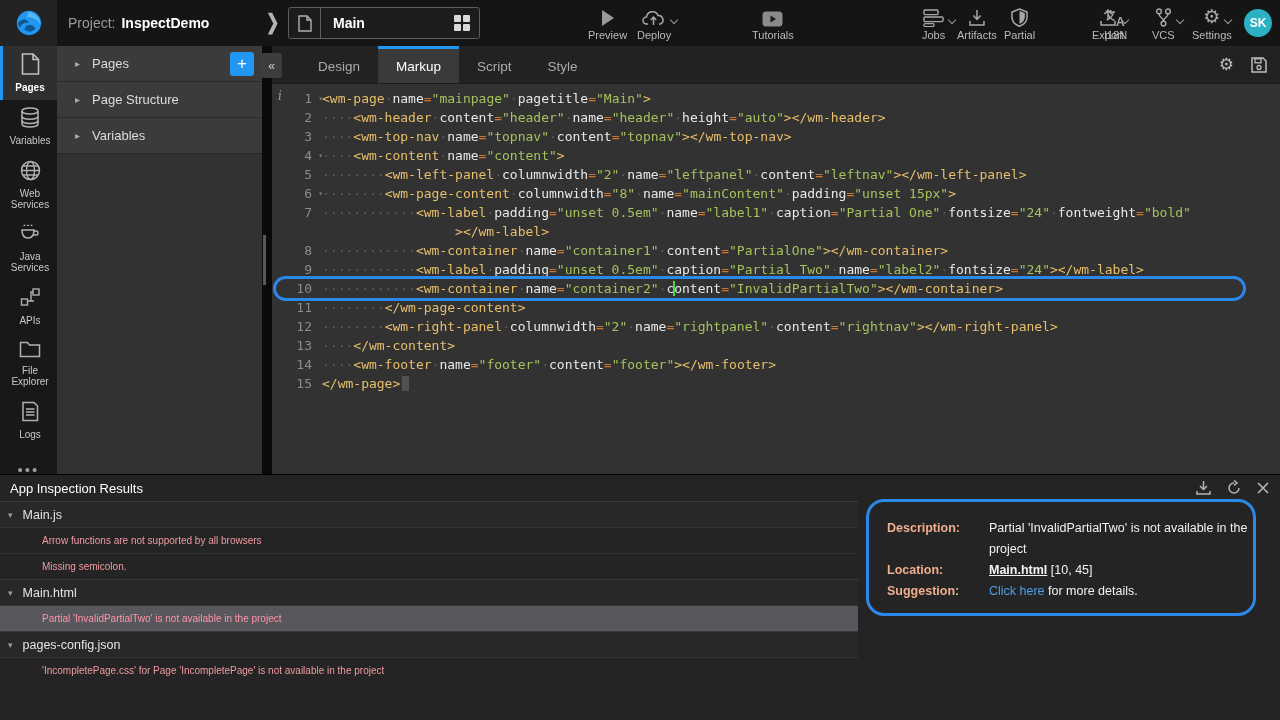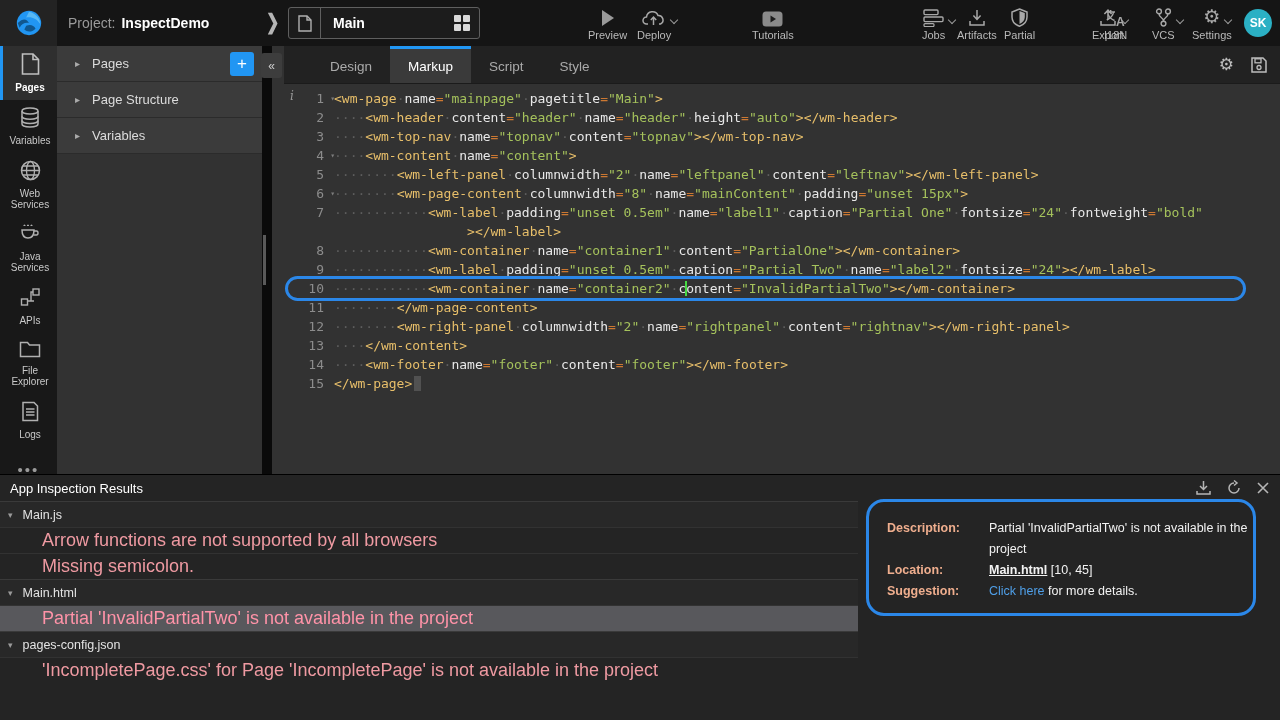--- a/index.html
+++ b/index.html
@@ -49,21 +49,21 @@
   .add-btn { position:absolute; right:8px; top:6px; width:24px; height:24px; background:#2196f3; border-radius:3px;
     color:#fff; font-size:17px; display:flex; align-items:center; justify-content:center; cursor:pointer; }
   #tree-scrollthumb { position:absolute; left:263px; top:235px; width:3px; height:50px; background:#9a9a9a; opacity:.55; z-index:12; }
 
   
   #sepstrip { position:absolute; left:262px; top:46px; width:10px; height:428px; background:#0a0a0a; }
   #collapse-btn { position:absolute; left:261px; top:53px; width:21px; height:25px; background:#3d3d3d; border-radius:3px;
     color:#cfcfcf; font-size:12px; display:flex; align-items:center; justify-content:center; z-index:15; cursor:pointer; }
 
   
-  #editor { position:absolute; left:272px; top:46px; width:1008px; height:428px; background:#323232;padding-left:12px; }
+  #editor { position:absolute; left:272px; top:46px; width:1008px; height:428px; background:#323232; }
   #tabbar { height:38px; background:#222222; display:flex; align-items:stretch; padding-left:28px; position:relative;
     border-bottom:1px solid #1b1b1b; }
   .tab { padding:0 18px; display:flex; align-items:center; color:#aaaaaa; font-size:13.5px; cursor:pointer;
     border-top:3px solid transparent; }
   .tab.active { background:#3a3a3a; color:#ffffff; border-top:3px solid #2196f3; }
   #tab-actions { position:absolute; right:12px; top:0; height:38px; display:flex; align-items:center; gap:16px; }
   #tab-actions .ta { cursor:pointer; display:flex; align-items:center; }
 
   #code { position:relative; padding-top:5px; font-family:"DejaVu Sans Mono", monospace; font-size:13px; }
   .code-line { display:flex; height:19px; line-height:19px; white-space:pre; position:relative; }
@@ -87,21 +87,21 @@
   #inspection { position:absolute; left:0; top:474px; width:1280px; height:246px; background:#242424; border-top:1px solid #000; z-index:20; }
   #insp-header { height:26px; display:flex; align-items:center; padding:0 10px; }
   #insp-title { color:#ffffff; font-size:13px; font-weight:normal; flex:1; }
   #insp-actions { display:flex; align-items:center; gap:14px; }
   #insp-actions .ia { cursor:pointer; display:flex; align-items:center; }
   #insp-list { width:858px; }
   .grp-row { height:26px; background:#282828; border-top:1px solid #3a3a3a; display:flex; align-items:center; cursor:pointer; }
   .grp-row .gcaret { color:#9a9a9a; font-size:9px; margin:0 10px 0 8px; }
   .grp-row .gname { color:#e3e3e3; font-size:12.5px; }
   .err-row { height:26px; border-top:1px solid #323232; display:flex; align-items:center; padding-left:42px;
-    font-size:18px; color:#ef9aa2; cursor:pointer; }
+    font-size:10px; color:#ef9aa2; cursor:pointer; }
   .err-row.selected { background:#58585c; color:#ff93a8; }
   #insp-divider { position:absolute; left:858px; top:500px; width:1px; height:220px; background:#9a9a9a; }
 
   
   #tooltip { position:absolute; left:866px; top:499px; width:390px; height:117px; border:3px solid #2b87e8;
     border-radius:18px; background:#242424; padding:16px 0 0 18px; z-index:25; }
   .tt-row { display:flex; font-size:12.5px; line-height:21px;gap:28px; }
   .tt-label { width:74px; flex:0 0 74px; color:#efae8e; font-weight:bold; }
   .tt-val { color:#f2f2f2; width:280px; }
   .tt-link-file { color:#f2f2f2; text-decoration:underline; font-weight:bold; cursor:pointer; }

